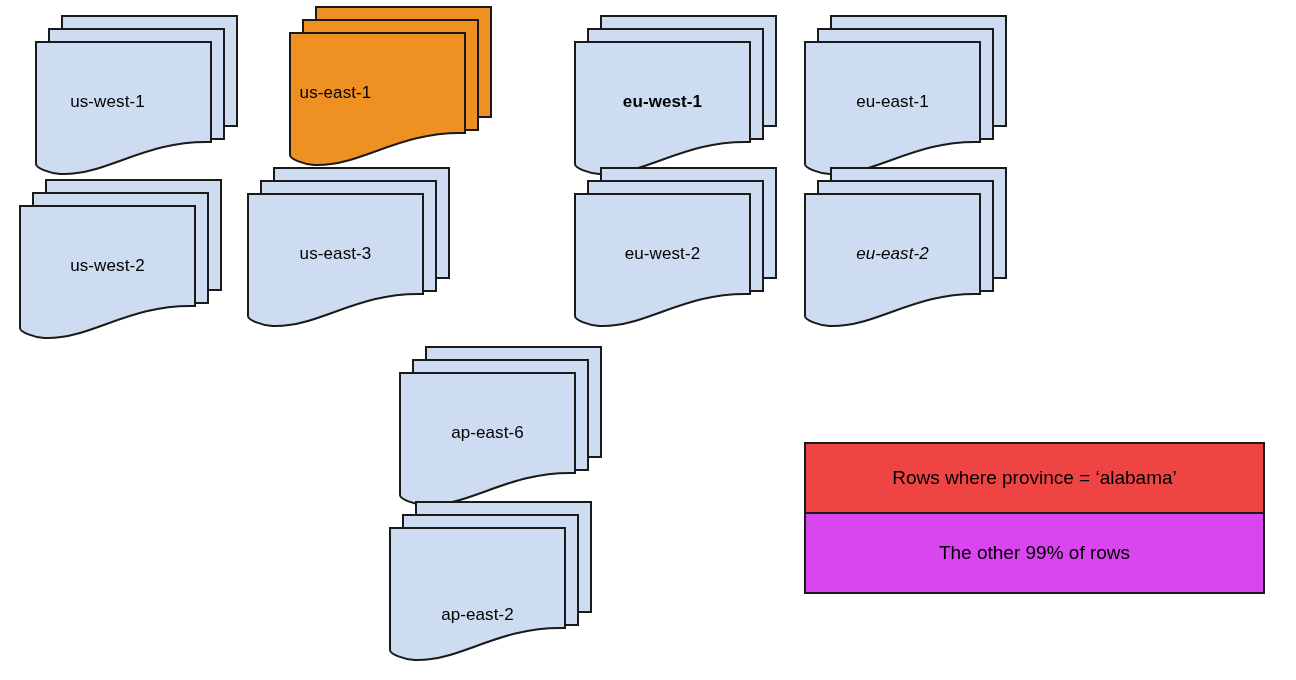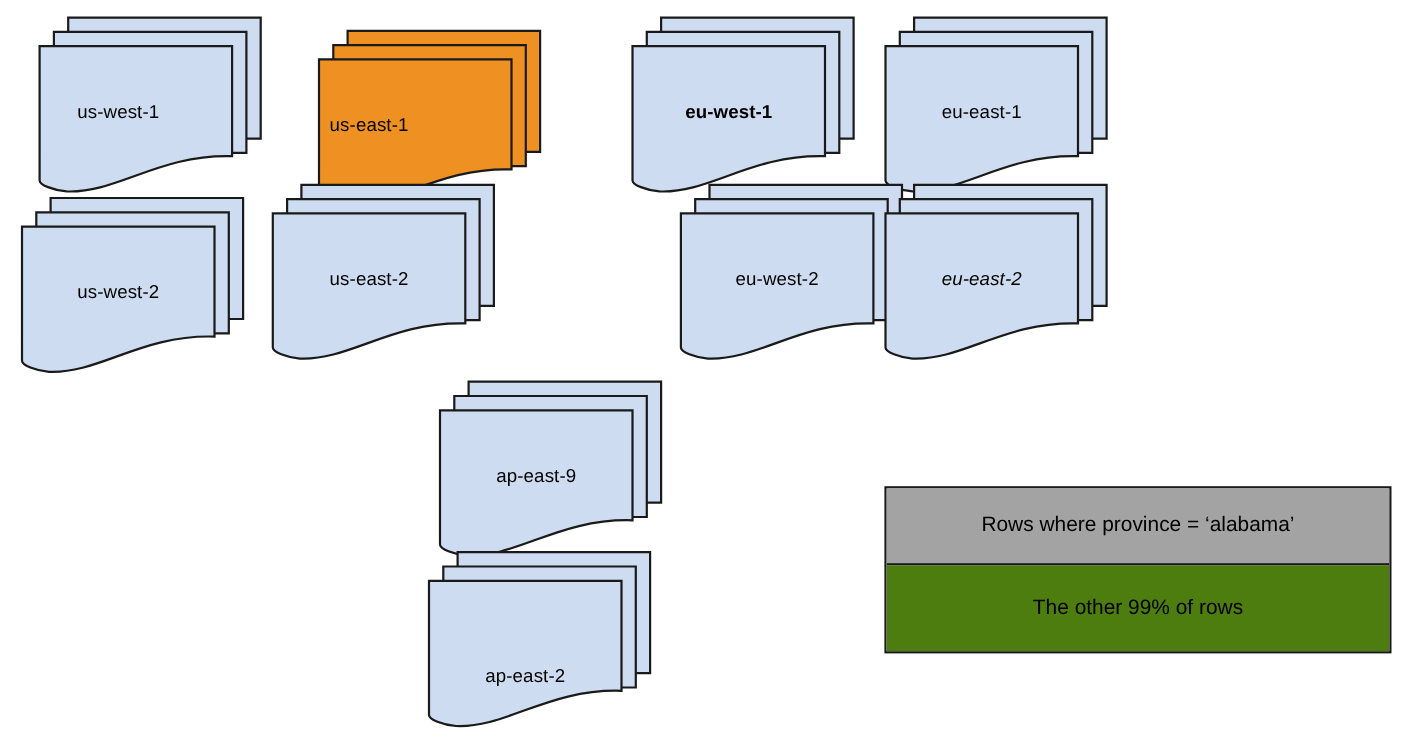--- a/index.html
+++ b/index.html
@@ -72,21 +72,21 @@
 
   <div id="stacks">
       <div class="doc-stack" style="left: 20px; top: 16px; padding-left: 16px;">
         <svg viewBox="0 0 225 160" xmlns="http://www.w3.org/2000/svg">
           <path d="M 0 0 L 175 0 L 175 110 L 0 110 Z" transform="translate(26,0)" fill="#cddcf0" stroke="#1a1a1a" stroke-width="2" stroke-linejoin="miter"></path>
           <path d="M 0 0 L 175 0 L 175 110 L 0 110 Z" transform="translate(13,13)" fill="#cddcf0" stroke="#1a1a1a" stroke-width="2" stroke-linejoin="miter"></path>
           <path d="M 0 0 L 175 0 L 175 100 C 108.5 98 70 134 24.500000000000004 132 C 12.250000000000002 131 0 126 0 122 Z" transform="translate(0,26)" fill="#cddcf0" stroke="#1a1a1a" stroke-width="2" stroke-linejoin="miter"></path>
         </svg>
         <div class="doc-label" style="top: 76px;">us-west-1</div>
       </div>
-      <div class="doc-stack" style="left: 248px; top: 28px; padding-left: 42px;">
+      <div class="doc-stack" style="left: 248px; top: 7px; padding-left: 42px;">
         <svg viewBox="0 0 225 160" xmlns="http://www.w3.org/2000/svg">
           <path d="M 0 0 L 175 0 L 175 110 L 0 110 Z" transform="translate(26,0)" fill="#ef9122" stroke="#1a1a1a" stroke-width="2" stroke-linejoin="miter"></path>
           <path d="M 0 0 L 175 0 L 175 110 L 0 110 Z" transform="translate(13,13)" fill="#ef9122" stroke="#1a1a1a" stroke-width="2" stroke-linejoin="miter"></path>
           <path d="M 0 0 L 175 0 L 175 100 C 108.5 98 70 134 24.500000000000004 132 C 12.250000000000002 131 0 126 0 122 Z" transform="translate(0,26)" fill="#ef9122" stroke="#1a1a1a" stroke-width="2" stroke-linejoin="miter"></path>
         </svg>
         <div class="doc-label" style="top: 76px;">us-east-1</div>
       </div>
       <div class="doc-stack" style="left: 575px; top: 16px;">
         <svg viewBox="0 0 225 160" xmlns="http://www.w3.org/2000/svg">
           <path d="M 0 0 L 175 0 L 175 110 L 0 110 Z" transform="translate(26,0)" fill="#cddcf0" stroke="#1a1a1a" stroke-width="2" stroke-linejoin="miter"></path>
@@ -110,23 +110,23 @@
           <path d="M 0 0 L 175 0 L 175 100 C 108.5 98 70 134 24.500000000000004 132 C 12.250000000000002 131 0 126 0 122 Z" transform="translate(0,26)" fill="#cddcf0" stroke="#1a1a1a" stroke-width="2" stroke-linejoin="miter"></path>
         </svg>
         <div class="doc-label" style="top: 76px;">us-west-2</div>
       </div>
       <div class="doc-stack" style="left: 248px; top: 168px;">
         <svg viewBox="0 0 225 160" xmlns="http://www.w3.org/2000/svg">
           <path d="M 0 0 L 175 0 L 175 110 L 0 110 Z" transform="translate(26,0)" fill="#cddcf0" stroke="#1a1a1a" stroke-width="2" stroke-linejoin="miter"></path>
           <path d="M 0 0 L 175 0 L 175 110 L 0 110 Z" transform="translate(13,13)" fill="#cddcf0" stroke="#1a1a1a" stroke-width="2" stroke-linejoin="miter"></path>
           <path d="M 0 0 L 175 0 L 175 100 C 108.5 98 70 134 24.500000000000004 132 C 12.250000000000002 131 0 126 0 122 Z" transform="translate(0,26)" fill="#cddcf0" stroke="#1a1a1a" stroke-width="2" stroke-linejoin="miter"></path>
         </svg>
-        <div class="doc-label" style="top: 76px;">us-east-2</div>
+        <div class="doc-label" style="top: 76px;">us-east-3</div>
       </div>
-      <div class="doc-stack" style="left: 575px; top: 168px; margin-left: 44px;">
+      <div class="doc-stack" style="left: 575px; top: 168px;">
         <svg viewBox="0 0 225 160" xmlns="http://www.w3.org/2000/svg">
           <path d="M 0 0 L 175 0 L 175 110 L 0 110 Z" transform="translate(26,0)" fill="#cddcf0" stroke="#1a1a1a" stroke-width="2" stroke-linejoin="miter"></path>
           <path d="M 0 0 L 175 0 L 175 110 L 0 110 Z" transform="translate(13,13)" fill="#cddcf0" stroke="#1a1a1a" stroke-width="2" stroke-linejoin="miter"></path>
           <path d="M 0 0 L 175 0 L 175 100 C 108.5 98 70 134 24.500000000000004 132 C 12.250000000000002 131 0 126 0 122 Z" transform="translate(0,26)" fill="#cddcf0" stroke="#1a1a1a" stroke-width="2" stroke-linejoin="miter"></path>
         </svg>
         <div class="doc-label" style="top: 76px;">eu-west-2</div>
       </div>
       <div class="doc-stack" style="left: 805px; top: 168px;">
         <svg viewBox="0 0 225 160" xmlns="http://www.w3.org/2000/svg">
           <path d="M 0 0 L 175 0 L 175 110 L 0 110 Z" transform="translate(26,0)" fill="#cddcf0" stroke="#1a1a1a" stroke-width="2" stroke-linejoin="miter"></path>
@@ -134,34 +134,34 @@
           <path d="M 0 0 L 175 0 L 175 100 C 108.5 98 70 134 24.500000000000004 132 C 12.250000000000002 131 0 126 0 122 Z" transform="translate(0,26)" fill="#cddcf0" stroke="#1a1a1a" stroke-width="2" stroke-linejoin="miter"></path>
         </svg>
         <div class="doc-label" style="top: 76px; font-style: italic;">eu-east-2</div>
       </div>
       <div class="doc-stack" style="left: 400px; top: 347px;">
         <svg viewBox="0 0 225 160" xmlns="http://www.w3.org/2000/svg">
           <path d="M 0 0 L 175 0 L 175 110 L 0 110 Z" transform="translate(26,0)" fill="#cddcf0" stroke="#1a1a1a" stroke-width="2" stroke-linejoin="miter"></path>
           <path d="M 0 0 L 175 0 L 175 110 L 0 110 Z" transform="translate(13,13)" fill="#cddcf0" stroke="#1a1a1a" stroke-width="2" stroke-linejoin="miter"></path>
           <path d="M 0 0 L 175 0 L 175 100 C 108.5 98 70 134 24.500000000000004 132 C 12.250000000000002 131 0 126 0 122 Z" transform="translate(0,26)" fill="#cddcf0" stroke="#1a1a1a" stroke-width="2" stroke-linejoin="miter"></path>
         </svg>
-        <div class="doc-label" style="top: 76px;">ap-east-9</div>
+        <div class="doc-label" style="top: 76px;">ap-east-6</div>
       </div>
       <div class="doc-stack" style="left: 390px; top: 502px;">
         <svg viewBox="0 0 225 160" xmlns="http://www.w3.org/2000/svg">
           <path d="M 0 0 L 175 0 L 175 110 L 0 110 Z" transform="translate(26,0)" fill="#cddcf0" stroke="#1a1a1a" stroke-width="2" stroke-linejoin="miter"></path>
           <path d="M 0 0 L 175 0 L 175 110 L 0 110 Z" transform="translate(13,13)" fill="#cddcf0" stroke="#1a1a1a" stroke-width="2" stroke-linejoin="miter"></path>
           <path d="M 0 0 L 175 0 L 175 100 C 108.5 98 70 134 24.500000000000004 132 C 12.250000000000002 131 0 126 0 122 Z" transform="translate(0,26)" fill="#cddcf0" stroke="#1a1a1a" stroke-width="2" stroke-linejoin="miter"></path>
         </svg>
         <div class="doc-label" style="top: 76px; margin-top: 27px;">ap-east-2</div>
       </div>
     </div>
 
   <div class="legend" id="legend" style="left: 804px; top: 442px; width: 461px; height: 152px;">
-    <div class="legend-row top" style="background: #a3a3a3;">
+    <div class="legend-row top" style="background: #ef4444;">
       <span>Rows where province = ‘alabama’</span>
     </div>
-    <div class="legend-row bottom" style="background: #4d7c0f; text-align: right;">
+    <div class="legend-row bottom" style="background: #d946ef; text-align: right;">
       <span>The other 99% of rows</span>
     </div>
   </div>
 
 </div>
 
 </body></html>

